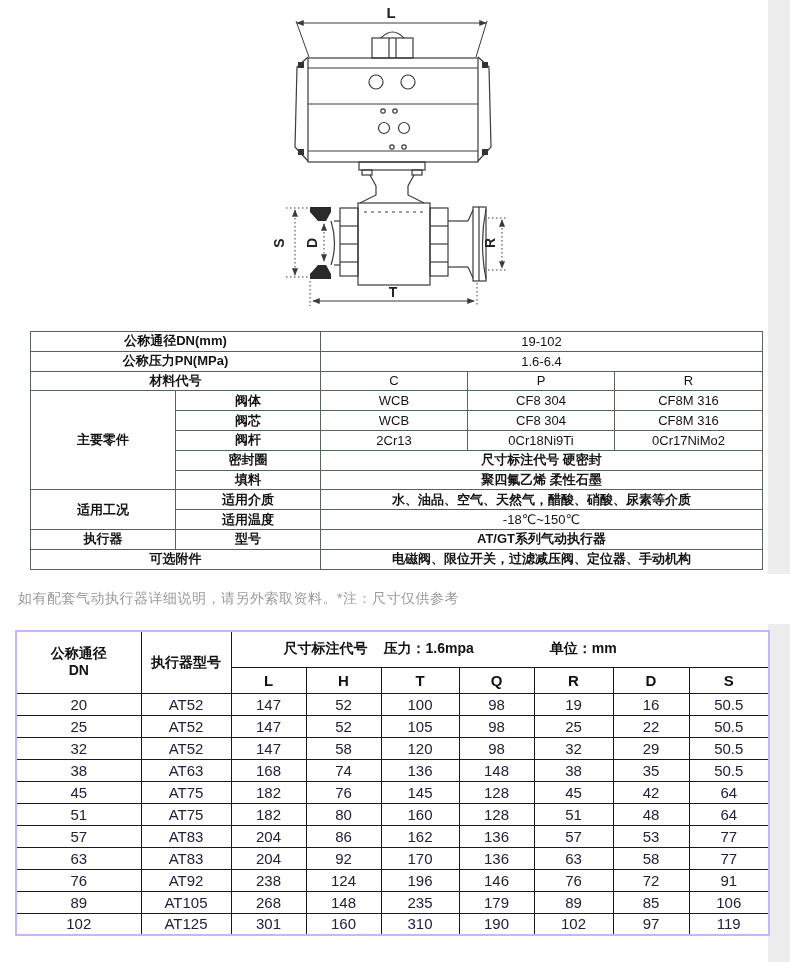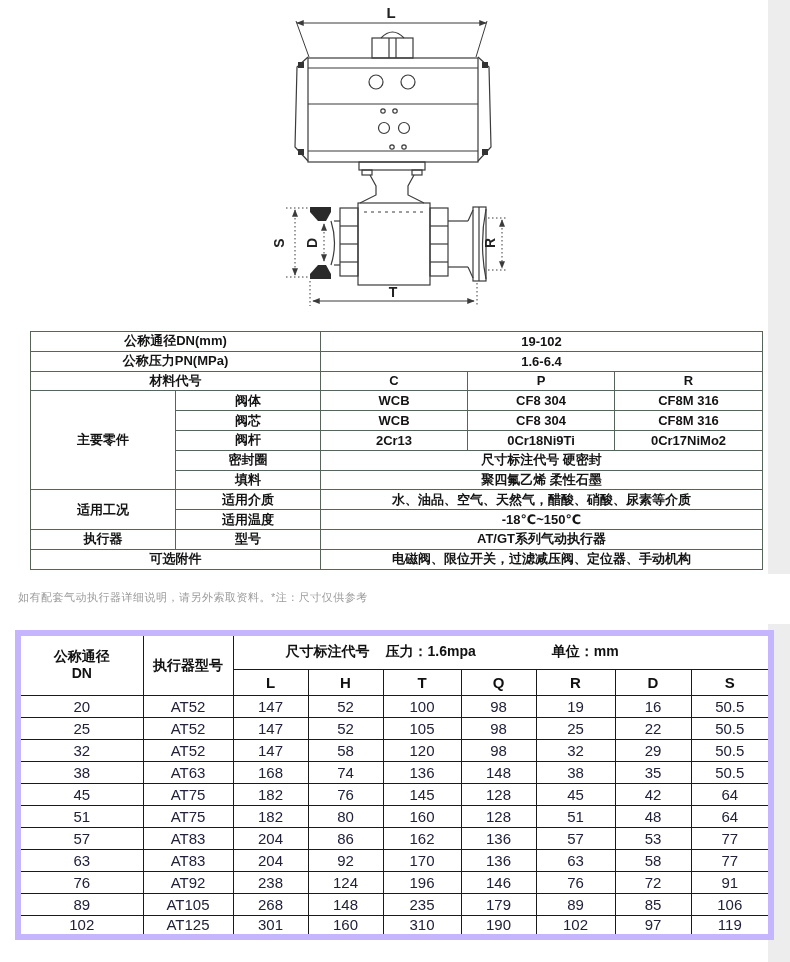--- a/index.html
+++ b/index.html
@@ -1,35 +1,35 @@
 <!DOCTYPE html>
 <html><head>
 <meta charset="utf-8">
 <style>
   * { box-sizing: border-box; margin: 0; padding: 0; }
   html,body { width:790px; height:962px; background:#fff; font-family:"Liberation Sans","DejaVu Sans",sans-serif; }
   .page { position:relative; width:790px; height:962px; background:#ffffff; overflow:hidden; }
   .right-strip { position:absolute; left:768px; top:0; width:22px; height:962px; background:#ededed; }
   .note-band { position:absolute; left:0; top:574px; width:790px; height:50px; background:#ffffff; z-index:3; }
-  .note-text { position:absolute; left:18px; top:16px; font-size:11px; color:#9b9b9b; letter-spacing:.5px; }
+  .note-text { position:absolute; left:18px; top:16px; font-size:14px; color:#9b9b9b; letter-spacing:.5px; }
 
   
   .drawing { position:absolute; left:0; top:0; width:790px; height:330px; z-index:1; }
   .drawing text { font-family:"Liberation Sans","DejaVu Sans",sans-serif; font-weight:bold; fill:#222; }
 
   
   table { border-collapse:collapse; table-layout:fixed;padding-left:19px; }
   .spec-table { position:absolute; left:30px; top:331px; width:732px; z-index:2; }
   .spec-table td { border:1.5px solid #566459; height:19.8px; text-align:center; vertical-align:middle;
                    font-size:13px; color:#141414; padding:0 2px; overflow:hidden; white-space:nowrap; }
   .spec-table td.zh { font-weight:700; }
-  .spec-table td.val { font-weight:700; }
+  .spec-table td.val { font-weight:400; }
 
   
-  .dim-table { position:absolute; left:15px; top:630px; width:753px; z-index:2; border:6px solid #c4b5fd; }
+  .dim-table { position:absolute; left:15px; top:630px; width:753px; z-index:2; border:2px solid #c4b5fd; }
   .dim-table td { border:1px solid #1a1a1a; text-align:center; vertical-align:middle;
                   font-size:15px; color:#21213a; padding:0; overflow:hidden; white-space:nowrap; }
   .dim-table td.hdr { font-weight:700; color:#111; font-size:14px; line-height:1.25; }
   .dim-table td.sub { font-weight:700; color:#111; font-size:15px; height:26px; }
   .dim-table tr.data td { height:22px; }
   .group-cell { height:36px; }
   .gh { display:flex; align-items:center; padding-left:52px; font-size:14px; font-weight:700; color:#111; }
   .gh .g2 { margin-left:16px; }
   .gh .g3 { margin-left:76px; }
 </style>

